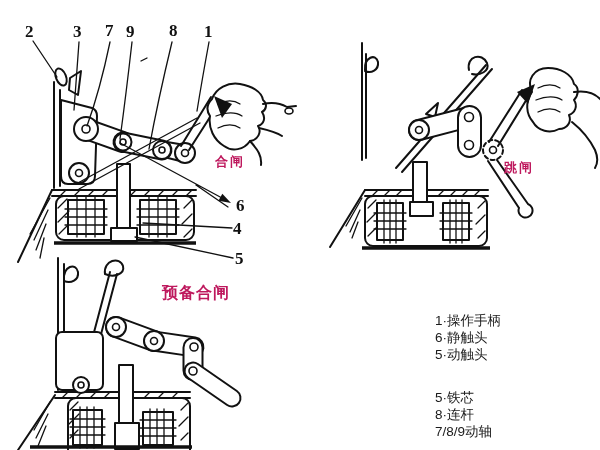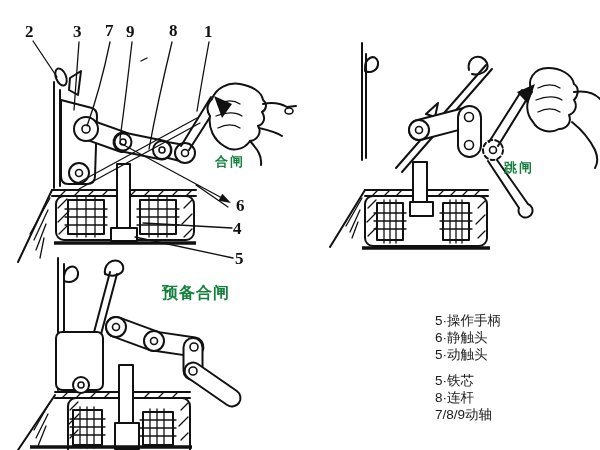--- a/index.html
+++ b/index.html
@@ -6,28 +6,28 @@
   #canvas{
     position:relative;width:600px;height:450px;background:#fff;overflow:hidden;
     font-family:"Liberation Sans",sans-serif;
   }
   svg{position:absolute;overflow:visible;}
   .callout{
     position:absolute;font-family:"Liberation Serif",serif;font-weight:bold;
     font-size:17px;color:#111;line-height:1;
   }
   .state-label{
-    position:absolute;font-size:13px;font-weight:bold;color:#15803d;
+    position:absolute;font-size:13px;font-weight:bold;color:#be185d;
     letter-spacing:2px;line-height:1;white-space:nowrap;
   }
   #legend{
     position:absolute;left:435px;top:312px;color:#1a1a1a;
     font-size:13.5px;line-height:17px;white-space:nowrap;
   }
-  #legend .grp2{margin-top:9px;}
+  #legend .grp2{margin-top:26px;}
   .ln{stroke:#111;stroke-width:2;fill:none;stroke-linecap:round;stroke-linejoin:round;}
   .thin{stroke:#111;stroke-width:1.3;fill:none;stroke-linecap:round;}
   .wht{stroke:#111;stroke-width:2;fill:#fff;stroke-linejoin:round;}
   .dot{stroke:#111;stroke-width:1.6;fill:#fff;}
   .thk{stroke:#111;stroke-width:3.5;fill:none;stroke-linecap:butt;}
   .blk{fill:#111;stroke:none;}
 </style>
 </head>
 <body>
 
@@ -222,21 +222,21 @@
   <span class="callout" style="left:204px;top:23px">1</span>
   <span class="callout" style="left:236px;top:197px">6</span>
   <span class="callout" style="left:233px;top:220px">4</span>
   <span class="callout" style="left:235px;top:250px">5</span>
 
   <span class="state-label" style="left:215px;top:155px">合闸</span>
   <span class="state-label" style="left:504px;top:161px">跳闸</span>
   <span class="state-label" style="left:162px;top:285px;font-size:16px;letter-spacing:1px">预备合闸</span>
 
   <div id="legend">
-    <div>5·操作手柄</div>
+    <div>1·操作手柄</div>
     <div>6·静触头</div>
     <div>5·动触头</div>
     <div class="grp2">5·铁芯</div>
     <div>8·连杆</div>
     <div>7/8/9动轴</div>
   </div>
 
 </div>
 
 </body></html>

